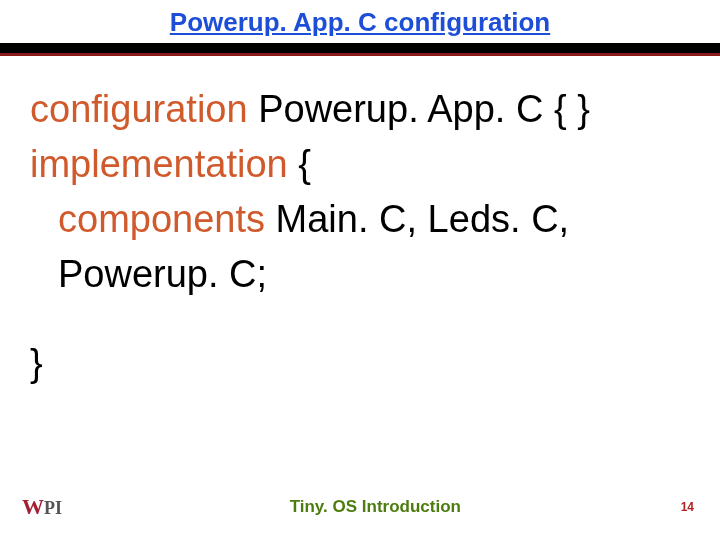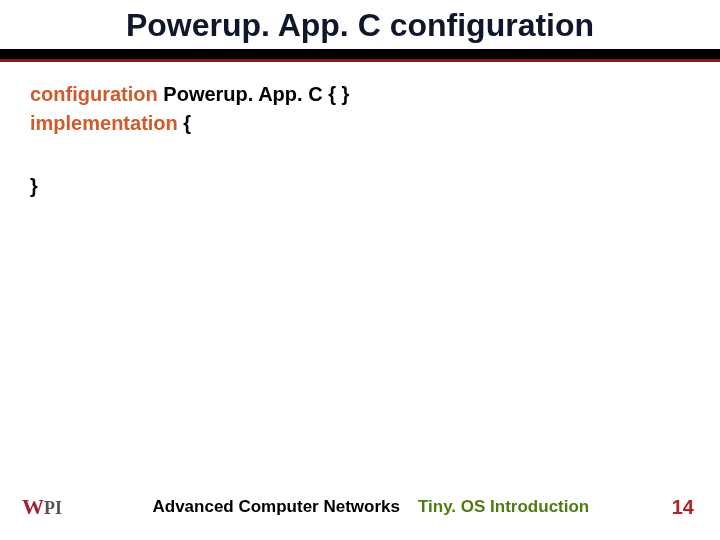--- a/index.html
+++ b/index.html
@@ -5,24 +5,25 @@
   * { margin: 0; padding: 0; box-sizing: border-box; }
   body {
     width: 720px;
     height: 540px;
     background: #ffffff;
     font-family: "Comic Sans MS", "Comic Sans", cursive, sans-serif;
     position: relative;
     overflow: hidden;
   }
   .title-text {
-    font-size: 32px;
+    font-size: 26px;
     font-weight: bold;
-    color: #0f172a;
+    color: #1d4ed8;
     line-height: 1.1;
+    text-decoration: underline;
   }
   
   .header-wrap {
     position: relative;
     width: 100%;
   }
   .header-white {
     background: #ffffff;
     text-align: center;
     padding: 8px 0 6px 0;
@@ -31,25 +32,25 @@
     background: #000000;
     height: 10px;
     width: 100%;
   }
   .header-maroon {
     background: #8b1a1a;
     height: 3px;
     width: 100%;
   }
   .content {
-    padding: 18px 30px 0 30px;
-    font-size: 20px;
+    padding: 26px 30px 0 30px;
+    font-size: 38px;
     color: #000000;
     line-height: 1.45;
-    font-weight: bold;
+    font-weight: normal;
   }
   .content .kw {
     color: #d05a2c; 
   }
   .indent {
     padding-left: 28px;
   }
   .gap {
     height: 34px;
   }
@@ -83,21 +84,21 @@
   }
   .footer-center {
     display: flex;
     gap: 18px;
     align-items: baseline;
     flex: 1;
     justify-content: center;
   }
   .page-num {
     color: #b22222;
-    font-size: 20px;
+    font-size: 12px;
     font-weight: bold;
     text-align: right;
   }
 </style>
 </head>
 <body>
 
 <div class="header-wrap">
   <div class="header-white">
     <div class="title-text">Powerup. App. C configuration</div>
@@ -106,31 +107,33 @@
   <div class="header-maroon"></div>
 </div>
 
 <div class="content">
   <div>
     <span class="kw">configuration </span><span>Powerup. App. C { }</span>
   </div>
   <div>
     <span class="kw">implementation </span><span>{</span>
   </div>
+  <div class="indent">
+    <span class="kw">  components </span><span>Main. C, Leds. C, Powerup. C;</span>
+  </div>
   <div class="gap"></div>
   <div>}</div>
 </div>
 
 <div class="footer">
   <div class="footer-left">
     <div class="logo">
       <svg viewBox="0 0 48 30" width="48" height="30">
         <text x="0" y="22" font-family="Georgia, 'Times New Roman', serif" font-size="22" font-weight="bold" fill="#a31f34">W</text>
         <text x="22" y="22" font-family="Georgia, 'Times New Roman', serif" font-size="18" font-weight="bold" fill="#555555">PI</text>
       </svg>
     </div>
   </div>
   <div class="footer-center">
-    <span class="footer-course">Advanced Computer Networks</span>
     <span class="footer-topic">Tiny. OS Introduction</span>
   </div>
   <div class="page-num">14</div>
 </div>
 
 </body></html>

